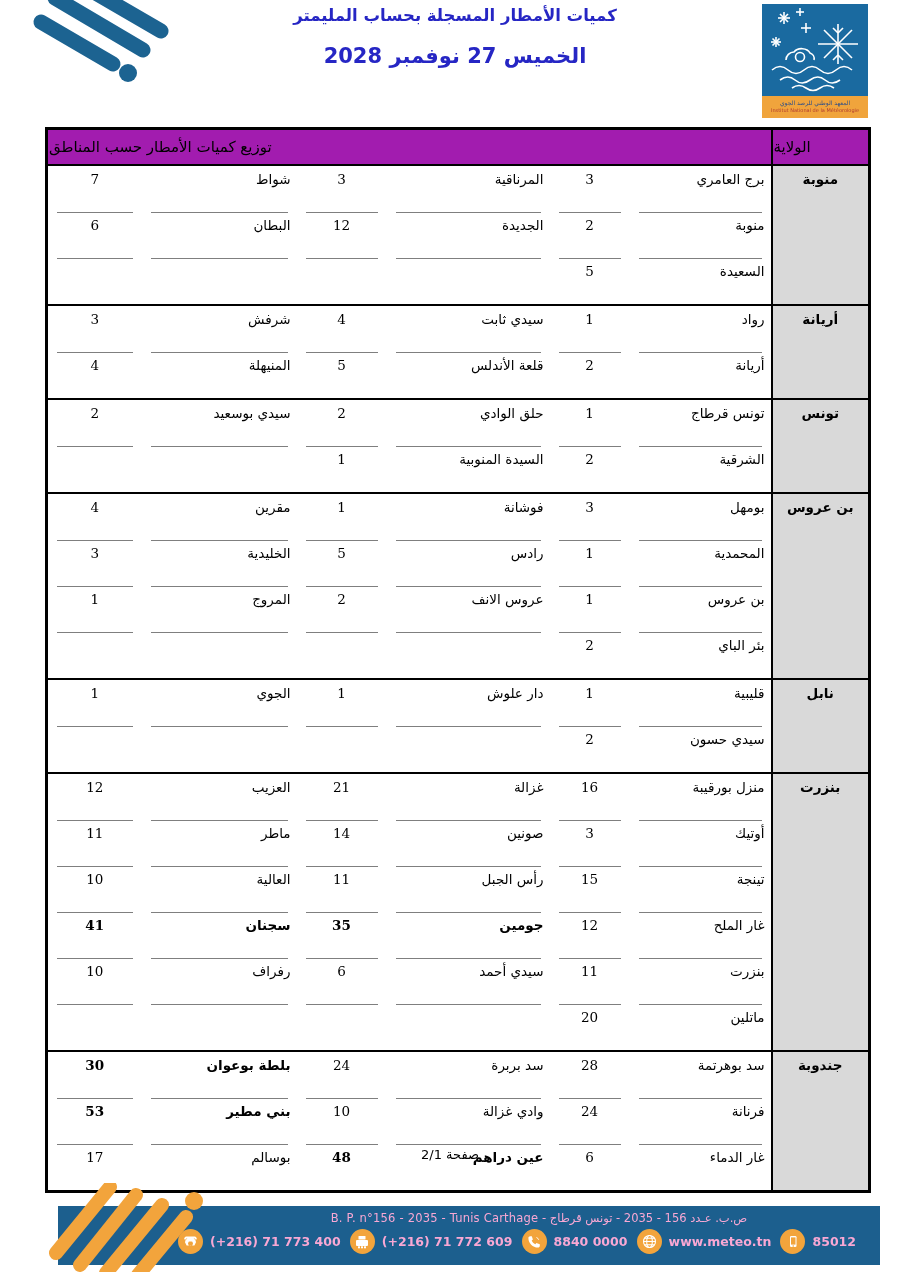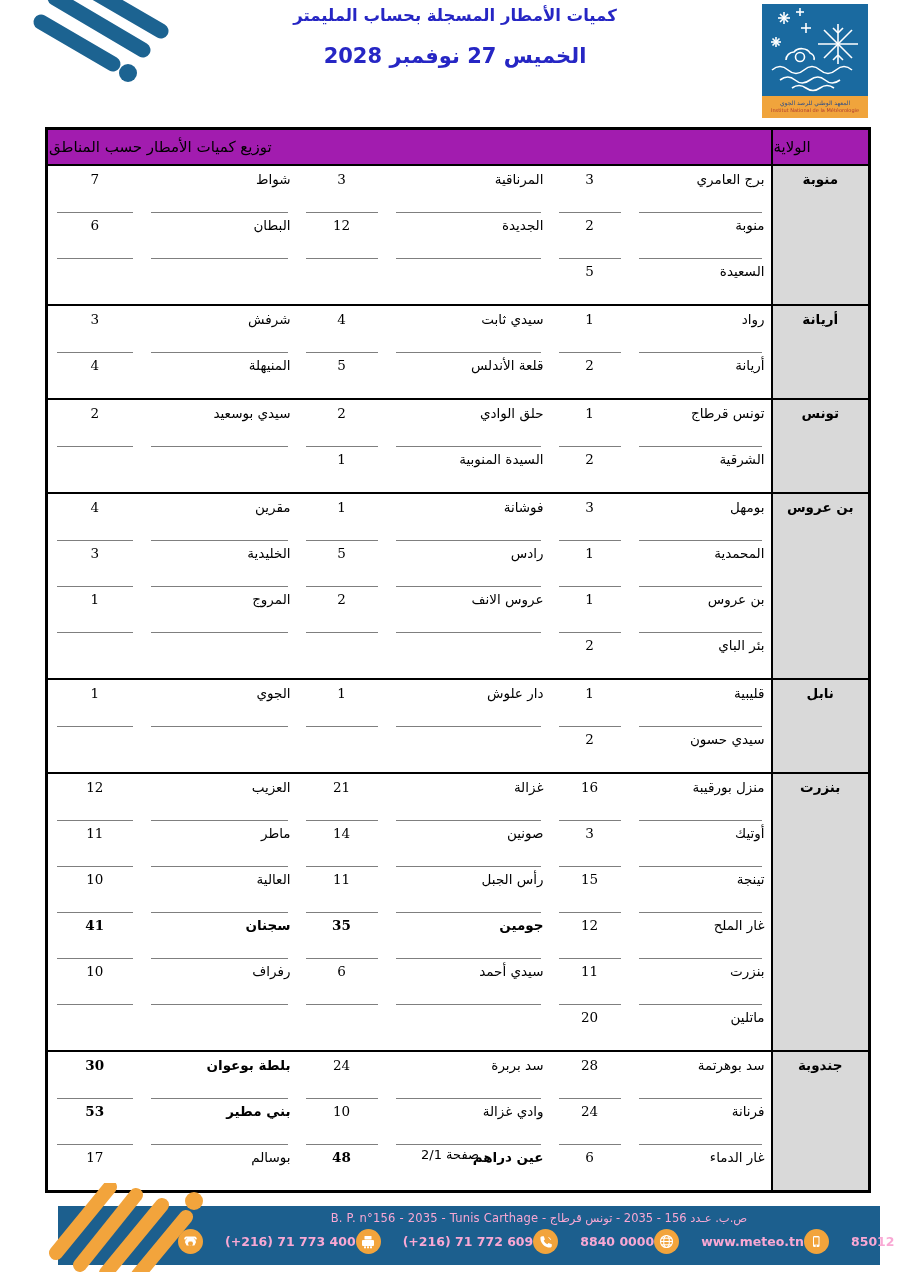--- a/index.html
+++ b/index.html
@@ -33,21 +33,21 @@
   td.sep{background-image:linear-gradient(#7f7f7f,#7f7f7f);background-size:calc(100% - 18px) 1px;
     background-repeat:no-repeat;background-position:top center;}
 
   
   .pagenum{position:absolute;left:0;top:1147px;width:900px;text-align:center;font-size:13px;color:#000;}
 
   
   .footer-bar{position:absolute;left:58px;top:1206px;width:822px;height:59px;background:#1C5F8E;color:#f9a8d4;}
   .footer-address{margin:5px 10px 0 150px;text-align:center;font-size:11.5px;letter-spacing:.2px;white-space:nowrap;}
   .contacts{display:flex;align-items:center;justify-content:space-between;margin:4px 24px 0 120px;}
-  .contact{display:flex;align-items:center;gap:22px;}
+  .contact{display:flex;align-items:center;gap:7px;}
   .cicon{width:25px;height:25px;border-radius:50%;background:#F2A43C;display:flex;align-items:center;justify-content:center;flex:0 0 auto;}
   .clabel{font-size:12.5px;font-weight:bold;white-space:nowrap;}
   .footer-deco{position:absolute;left:26px;top:1183px;width:240px;height:92px;pointer-events:none;}
 </style>
 </head>
 <body>
 
 <div class="page">
 
   <svg class="logo-left" viewBox="0 0 155 118">

